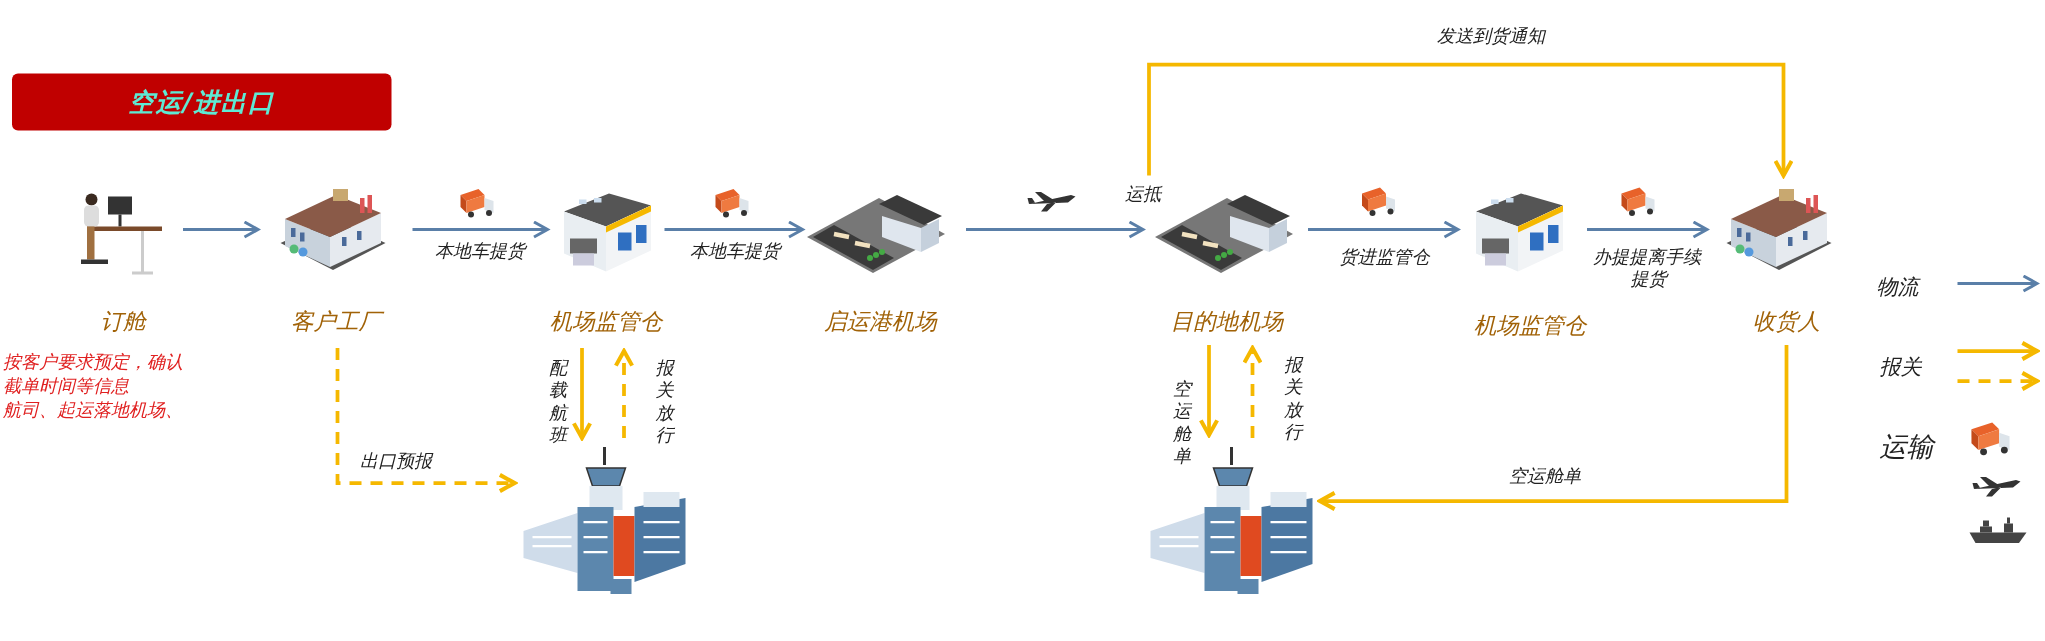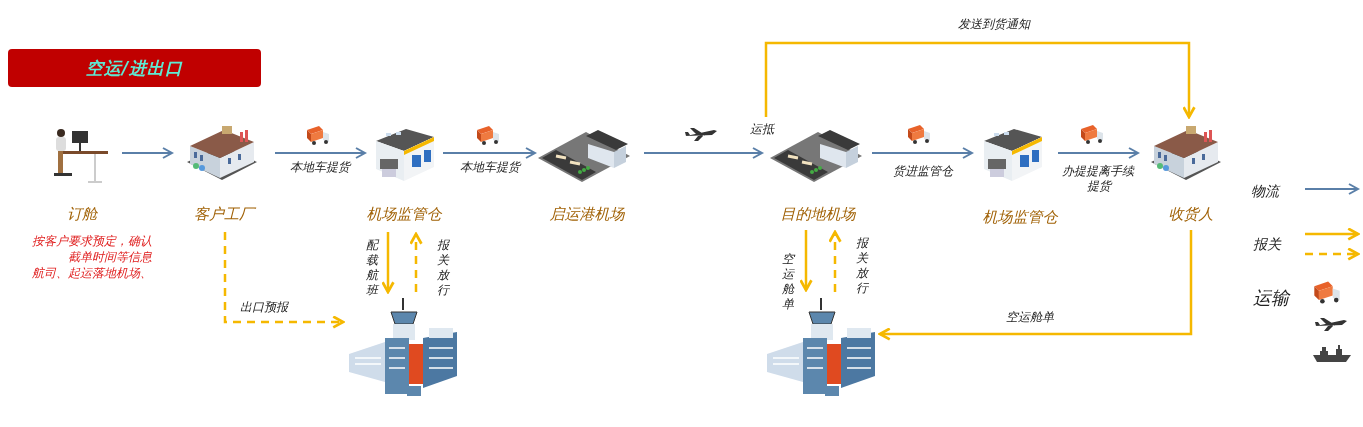--- a/index.html
+++ b/index.html
@@ -2,21 +2,21 @@
 <html><head>
 <meta charset="utf-8">
 <style>
   html,body{margin:0;padding:0;background:#fff;}
   body{width:1363px;height:427px;position:relative;overflow:hidden;font-family:"DejaVu Sans","Liberation Sans",sans-serif;color:#222;}
   .abs{position:absolute;font-style:italic;}
   .title-bar{left:8px;top:49px;width:253px;height:38px;background:#c00000;border-radius:4px;color:#5eead4;font-weight:bold;font-size:17px;display:flex;align-items:center;justify-content:center;letter-spacing:1px;}
   .node-label{font-size:15px;color:#a16207;white-space:nowrap;transform:translateX(-50%);}
   .edge-label{font-size:12px;color:#222;white-space:nowrap;}
   .vlabel{font-size:12px;color:#222;width:14px;line-height:15px;text-align:right;word-break:break-all;}
-  .note{font-size:12px;color:#e02020;text-align:right;line-height:16px;width:150px;}
+  .note{font-size:12px;color:#e02020;text-align:left;line-height:16px;width:150px;}
   svg.lines{position:absolute;left:0;top:0;}
   .icon{position:absolute;}
 </style>
 </head>
 <body>
 
 <div class="abs title-bar">空运/进出口</div>
 
 <svg class="lines" width="1363" height="427">
   <defs>

